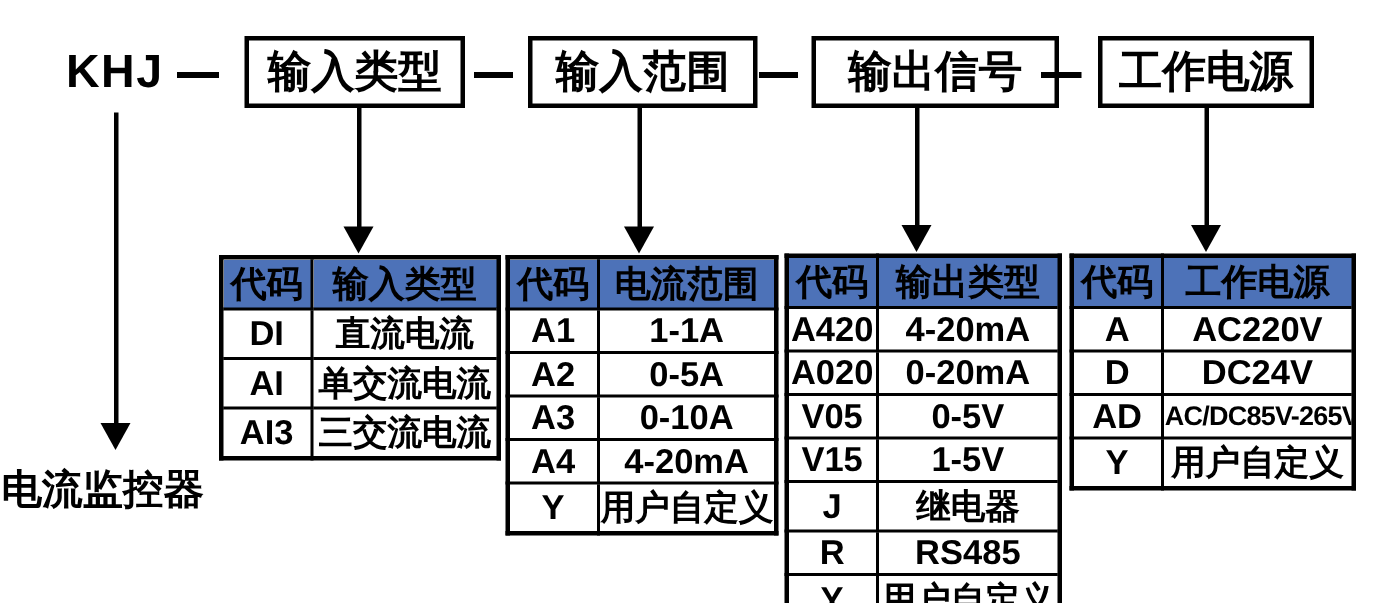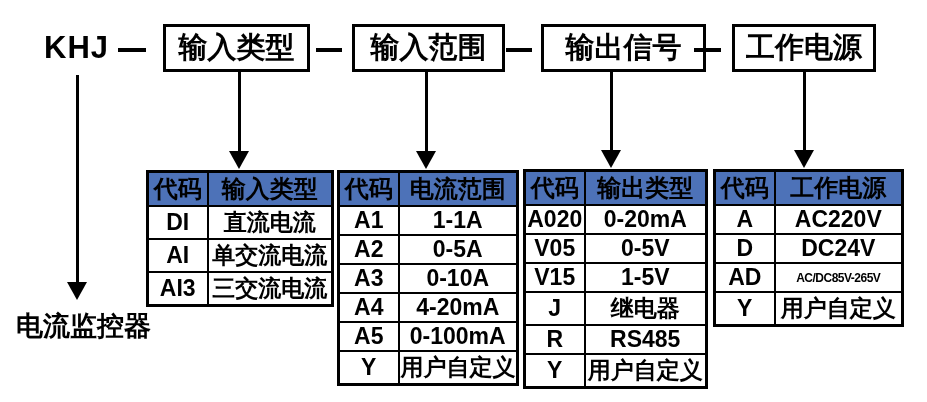--- a/index.html
+++ b/index.html
@@ -71,21 +71,21 @@
     overflow: hidden;
     white-space: nowrap;
   }
   .code-table th {
     background: var(--header-bg);
     font-size: 24px;
     color: #000;
   }
   .code-table td { font-size: 23px; }
   .code-table col.c-code { width: 60px; }
-  .code-table td.condensed { font-size: 12px; letter-spacing: -0.5px; }
+  .code-table td.condensed { font-size: 18px; letter-spacing: -0.5px; }
   .desc-label {
     position: absolute;
     font-size: 27px;
     font-weight: bold;
     white-space: nowrap;
   }
 </style>
 </head>
 <body>
 
@@ -181,43 +181,43 @@
         </tr>
         <tr>
           <td>A3</td>
           <td>0-10A</td>
         </tr>
         <tr>
           <td>A4</td>
           <td>4-20mA</td>
         </tr>
         <tr>
-          <td>A5</td>
-          <td>0-100mA</td>
-        </tr>
-        <tr>
           <td>Y</td>
           <td>用户自定义</td>
         </tr>
       </tbody>
   </table>
 
   <table class="code-table" style="left:523px; top:156px; width:185px;">
     <colgroup>
         <col class="c-code">
         <col class="c-val">
       </colgroup>
     <thead>
       <tr>
         <th>代码</th>
         <th>输出类型</th>
       </tr>
     </thead>
     <tbody>
         <tr>
+          <td>A420</td>
+          <td>4-20mA</td>
+        </tr>
+        <tr>
           <td>A020</td>
           <td>0-20mA</td>
         </tr>
         <tr>
           <td>V05</td>
           <td>0-5V</td>
         </tr>
         <tr>
           <td>V15</td>
           <td>1-5V</td>
@@ -261,15 +261,15 @@
           <td>AD</td>
           <td class="condensed">AC/DC85V-265V</td>
         </tr>
         <tr>
           <td>Y</td>
           <td>用户自定义</td>
         </tr>
       </tbody>
   </table>
 
-  <span class="desc-label" style="left:16px; top:295px;">电流监控器</span>
+  <span class="desc-label" style="left:1px; top:295px;">电流监控器</span>
 
 </div>
 
 </body></html>

